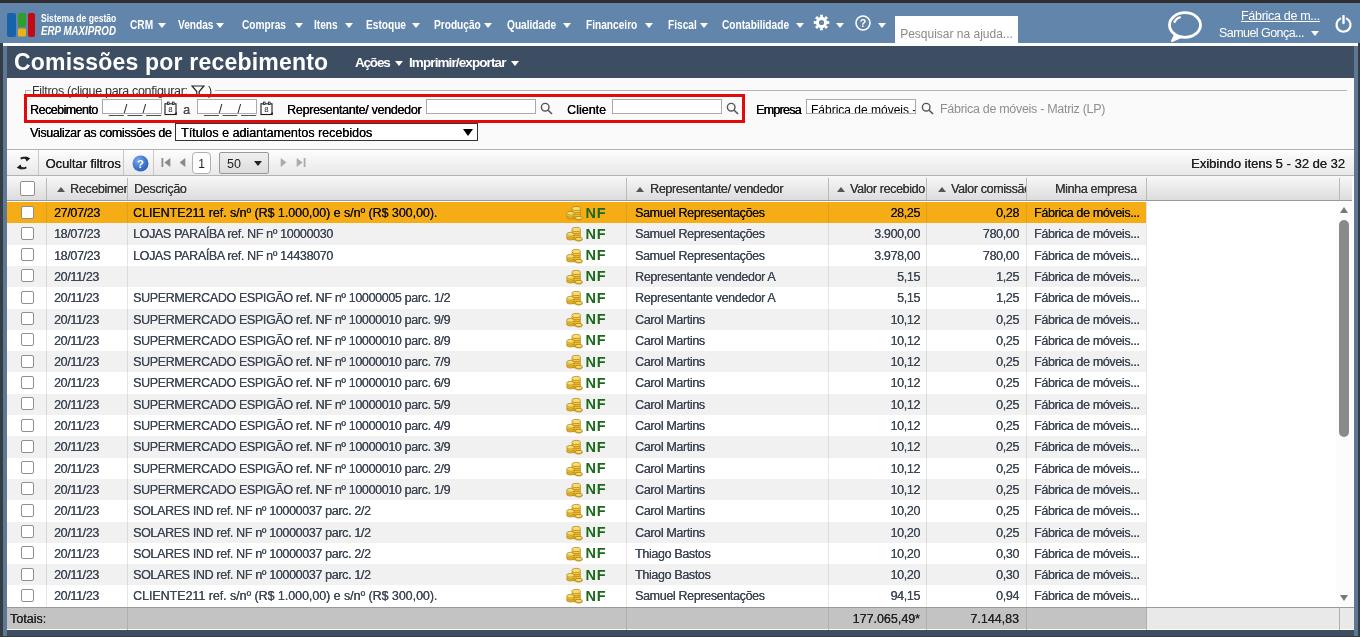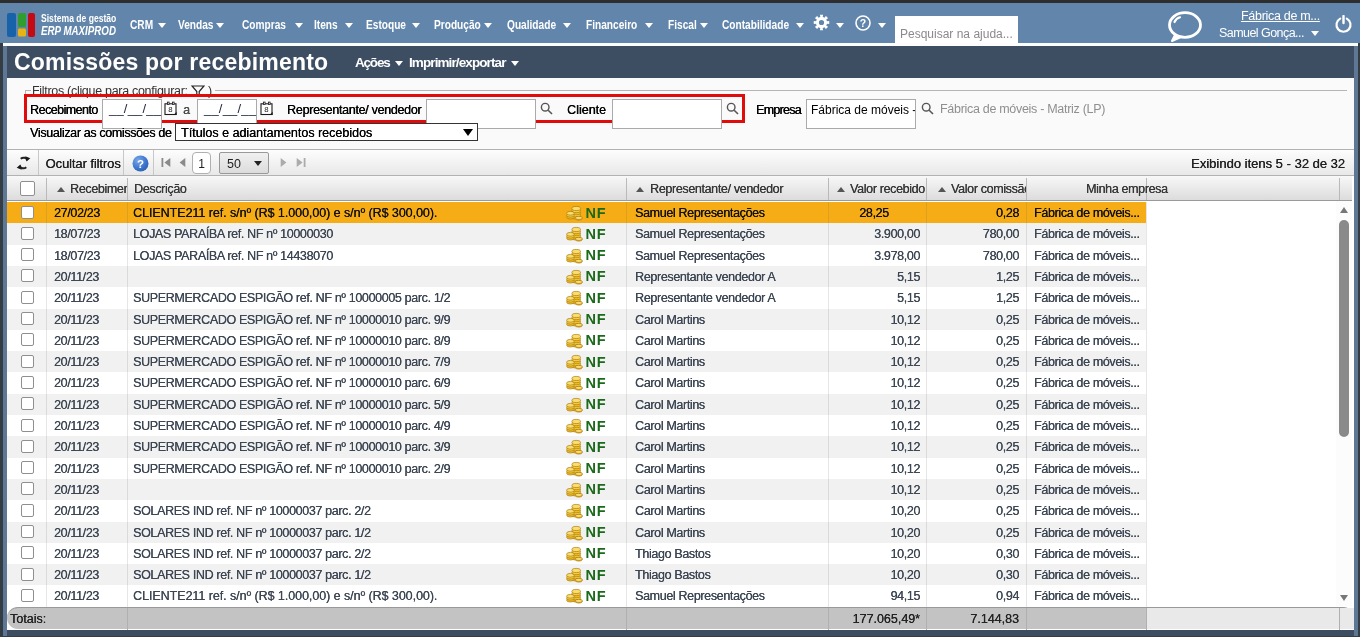--- a/index.html
+++ b/index.html
@@ -17,38 +17,38 @@
   #rightframe1 { left:1354px; top:46px; width:4px; height:591px; background:#5d7795; }
   #rightframe2 { left:1358px; top:43px; width:2px; height:594px; background:#343c44; }
   #botframe { left:0; top:635.5px; width:1360px; height:1.5px; background:#343c44; }
 
   
   .menu { color:#fff; font-size:13px; font-weight:700; top:14px; transform:scaleX(0.78); transform-origin:left center; }
   .car { width:0; height:0; border-left:4.5px solid transparent; border-right:4.5px solid transparent; border-top:5px solid #fff; top:20px; }
   #logo { left:7px; top:10px; }
   .ltxt1 { left:41px; top:9px; color:#fff; font-size:11px; font-weight:700; transform:scaleX(0.78); transform-origin:left center; }
   .ltxt2 { left:41px; top:20px; color:#fff; font-size:13px; font-weight:700; font-style:italic; transform:scaleX(0.75); transform-origin:left center; }
-  #hsearch { left:895px; top:13px; width:123px; height:35px; border:1px solid #fff; background:#fff; font-size:12px; color:#8a8a8a; padding:1px 4px; font-family:"Liberation Sans",sans-serif; }
+  #hsearch { left:895px; top:13px; width:123px; height:35px; border:1px solid #fff; background:#fff; font-size:12px; color:#8a8a8a; padding:1px 4px; font-family:"Liberation Sans",sans-serif;text-align:center; }
   .toplink { color:#ffffff; font-size:13px; }
 
   
   #titlebar { left:5px; top:46px; width:1349px; height:31.5px; background:#3d4e63; }
   #h1 { left:9px; top:3px; color:#fff; font-size:23px; font-weight:700; letter-spacing:0.2px; }
   .tmenu { color:#fff; font-size:13.5px; font-weight:700; top:9px; }
   .tcar { border-top-color:#fff; top:15px; }
 
   
   #filters { left:7px; top:77.5px; width:1347px; height:71.5px; background:#fafafa; }
   #fs-top1 { left:18px; top:12.5px; width:6px; height:1px; background:#b5b5b5; }
   #fs-top2 { left:208px; top:12.5px; width:1132px; height:1px; background:#b5b5b5; }
   #fs-left { left:18px; top:12.5px; width:1px; height:28px; background:#b5b5b5; }
   #legend { left:25px; top:6px; font-size:12.5px; color:#333; letter-spacing:-0.3px; }
   #redrect { left:17px; top:16px; width:721px; height:29.5px; border:3px solid #e00b0b; background:transparent; }
   .flabel { font-size:12.5px; color:#000; top:25px; text-shadow:0.35px 0 0 #000; }
-  .finput { background:#fff; border:1px solid #aaa; height:30px; top:21.5px; }
+  .finput { background:#fff; border:1px solid #aaa; height:15px; top:21.5px; }
   .dmask { font-size:13px; color:#23283f; letter-spacing:0.2px; padding:0.5px 0 0 6px; }
   #vislabel { left:23px; top:48.5px; font-size:12.5px; color:#000; letter-spacing:-0.35px; text-shadow:0.3px 0 0 #000; }
   #visselect { left:168px; top:45.5px; width:303px; height:18px; background:#fff; border:1px solid #333; }
   #visselect span { position:absolute; left:5px; top:2px; font-size:12.5px; color:#000; text-shadow:0.3px 0 0 #000; }
   #viscar { width:0; height:0; border-left:5.5px solid transparent; border-right:5.5px solid transparent; border-top:7px solid #000; }
   .graytxt { color:#8f8f8f; font-size:12.5px; letter-spacing:-0.3px; }
 
   
   #toolbar { left:7px; top:149px; width:1347px; height:27px; background:linear-gradient(#fdfdfd,#e8e8e8); border-top:1px solid #b2b2b2; border-bottom:1px solid #b2b2b2; }
   .tsep { width:1px; height:25px; background:#c8c8c8; top:0; }
@@ -77,21 +77,21 @@
   .nf { position:absolute; top:2.5px; font-size:14.5px; font-weight:700; color:#1b691b; letter-spacing:0.8px; }
   .coin { position:absolute; top:3px; }
   .vline { position:absolute; top:0; width:1px; height:404.7px; background:rgba(100,100,100,0.16); }
 
   
   #sbar { position:absolute; left:1329px; top:25px; width:16px; height:404.7px; background:#fcfcfc; }
   #sthumb { position:absolute; left:3px; top:19px; width:9.5px; height:217px; background:#8a8a8a; border-radius:5px; }
   .sarrow { position:absolute; left:3.5px; width:0; height:0; }
 
   
-  #totals { left:7px; top:606.7px; width:1347px; height:22.8px; background:#c3c3c3; border-top:1px solid #999;border-radius:11px; }
+  #totals { left:7px; top:606.7px; width:1347px; height:22.8px; background:#c3c3c3; border-top:1px solid #999; }
   #totfill { position:absolute; left:1139px; top:0; width:208px; height:21.8px; background:#e9e9e9; }
   .tottxt { position:absolute; top:4px; font-size:12.5px; color:#222; white-space:nowrap; text-shadow:0.2px 0 0 currentColor; }
 
   #footer { left:0; top:629.5px; width:1360px; height:7.5px; background:#3d4e63; }
 </style>
 </head>
 <body>
 <div id="app">
   <div class="abs" id="topstrip"></div>
   <div class="abs" id="topbar">
@@ -265,44 +265,44 @@
         </div>
     <div class="htxt" style="left:127px;">Descrição</div>
     <div class="sortup" style="left:629px;"></div>
         <div class="htxt" style="left:643px;">Representante/ vendedor</div>
     <div class="sortup" style="left:830px;"></div>
         <div class="htxt" style="left:843px;">Valor recebido</div>
     <div style="position:absolute;left:920px;top:0;width:99px;height:25px;overflow:hidden;">
           <div class="sortup" style="left:10.5px;"></div>
           <div class="htxt" style="left:24px;">Valor comissão</div>
         </div>
-    <div class="htxt" style="left:1079px;">Minha empresa</div>
+    <div class="htxt" style="left:1048px;">Minha empresa</div>
   </div>
   <div id="rows">
     <div class="row sel" style="top:0.0px;">
       <div class="cb" style="left:14px;top:3.5px;"></div>
-      <div class="rtxt" style="left:47px;">27/02/23</div>
+      <div class="rtxt" style="left:47px;">27/07/23</div>
       <div class="rtxt" style="left:126px;letter-spacing:-0.05px;">CLIENTE211 ref. s/nº (R$ 1.000,00) e s/nº (R$ 300,00).</div>
       <svg class="coin" style="left:559px;" width="18" height="16" viewBox="0 0 18 16">
             <g stroke="#a87b0a" stroke-width="0.7">
               <ellipse cx="10.2" cy="11.9" rx="4.3" ry="2.1" fill="#f2bd27"></ellipse>
               <ellipse cx="10.2" cy="9.8" rx="4.3" ry="2.1" fill="#f8cf4a"></ellipse>
               <ellipse cx="10.2" cy="7.7" rx="4.3" ry="2.1" fill="#f2bd27"></ellipse>
               <ellipse cx="10.2" cy="5.6" rx="4.3" ry="2.1" fill="#f8cf4a"></ellipse>
               <ellipse cx="10.2" cy="3.5" rx="4.3" ry="2.1" fill="#fbdc71"></ellipse>
               <ellipse cx="4.4" cy="12.1" rx="3.8" ry="1.9" fill="#f2bd27"></ellipse>
               <ellipse cx="4.4" cy="10.2" rx="3.8" ry="1.9" fill="#f8cf4a"></ellipse>
               <ellipse cx="4.4" cy="8.3" rx="3.8" ry="1.9" fill="#fbdc71"></ellipse>
               <ellipse cx="12.8" cy="13.3" rx="3.5" ry="1.8" fill="#f8cf4a"></ellipse>
               <ellipse cx="12.8" cy="12.9" rx="3.5" ry="1.6" fill="#fbdc71"></ellipse>
             </g>
           </svg>
       <div class="nf" style="left:578.5px;">NF</div>
       <div class="rtxt" style="left:628px;">Samuel Representações</div>
-      <div class="rtxt num" style="left:821px;width:92px;text-align:center;">28,25</div>
+      <div class="rtxt num" style="left:821px;width:92px;">28,25</div>
       <div class="rtxt num" style="left:919px;width:93px;">0,28</div>
       <div class="rtxt" style="left:1027px;">Fábrica de móveis...</div>
     </div>
     <div class="row odd" style="top:21.3px;">
       <div class="cb" style="left:14px;top:3.5px;"></div>
       <div class="rtxt" style="left:47px;">18/07/23</div>
       <div class="rtxt" style="left:126px;">LOJAS PARAÍBA ref. NF nº 10000030</div>
       <svg class="coin" style="left:559px;" width="18" height="16" viewBox="0 0 18 16">
             <g stroke="#a87b0a" stroke-width="0.7">
               <ellipse cx="10.2" cy="11.9" rx="4.3" ry="2.1" fill="#f2bd27"></ellipse>
@@ -582,20 +582,21 @@
           </svg>
       <div class="nf" style="left:578.5px;">NF</div>
       <div class="rtxt" style="left:628px;">Carol Martins</div>
       <div class="rtxt num" style="left:821px;width:92px;">10,12</div>
       <div class="rtxt num" style="left:919px;width:93px;">0,25</div>
       <div class="rtxt" style="left:1027px;">Fábrica de móveis...</div>
     </div>
     <div class="row odd" style="top:276.9px;">
       <div class="cb" style="left:14px;top:3.5px;"></div>
       <div class="rtxt" style="left:47px;">20/11/23</div>
+      <div class="rtxt" style="left:126px;">SUPERMERCADO ESPIGÃO ref. NF nº 10000010 parc. 1/9</div>
       <svg class="coin" style="left:559px;" width="18" height="16" viewBox="0 0 18 16">
             <g stroke="#a87b0a" stroke-width="0.7">
               <ellipse cx="10.2" cy="11.9" rx="4.3" ry="2.1" fill="#f2bd27"></ellipse>
               <ellipse cx="10.2" cy="9.8" rx="4.3" ry="2.1" fill="#f8cf4a"></ellipse>
               <ellipse cx="10.2" cy="7.7" rx="4.3" ry="2.1" fill="#f2bd27"></ellipse>
               <ellipse cx="10.2" cy="5.6" rx="4.3" ry="2.1" fill="#f8cf4a"></ellipse>
               <ellipse cx="10.2" cy="3.5" rx="4.3" ry="2.1" fill="#fbdc71"></ellipse>
               <ellipse cx="4.4" cy="12.1" rx="3.8" ry="1.9" fill="#f2bd27"></ellipse>
               <ellipse cx="4.4" cy="10.2" rx="3.8" ry="1.9" fill="#f8cf4a"></ellipse>
               <ellipse cx="4.4" cy="8.3" rx="3.8" ry="1.9" fill="#fbdc71"></ellipse>

